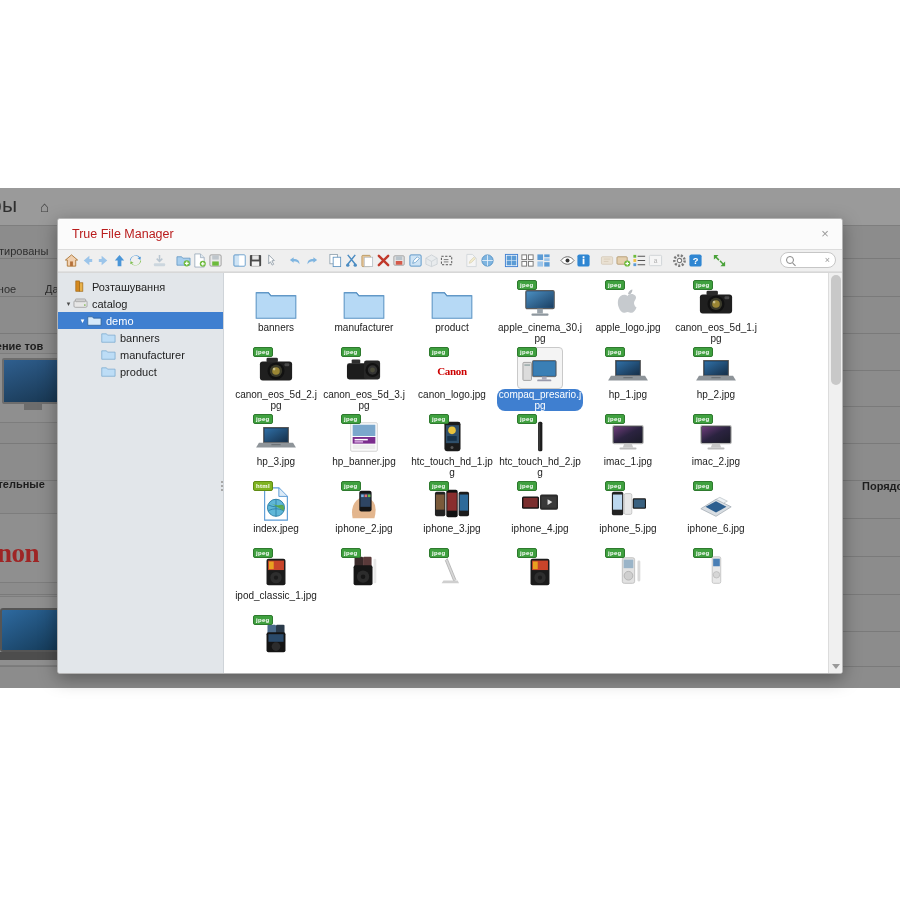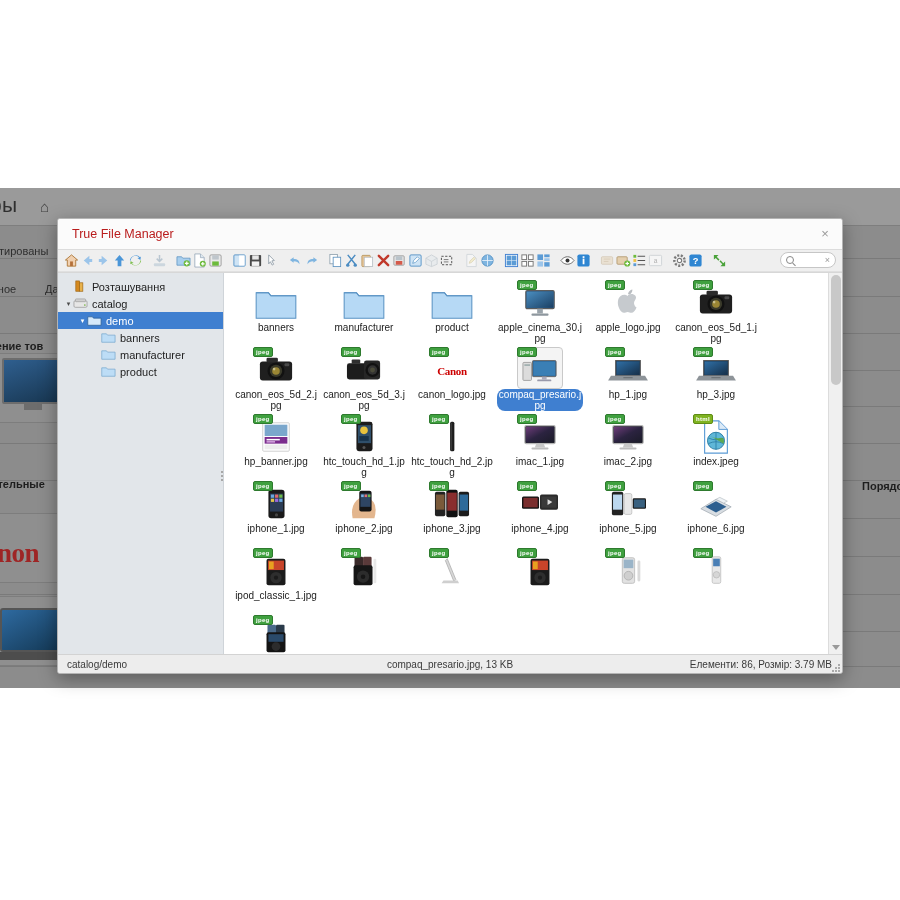--- a/index.html
+++ b/index.html
@@ -634,20 +634,38 @@
                       <linearGradient id="lg" x1="0" y1="0" x2="1" y2="1">
                         <stop offset="0" stop-color="#2f6fa6"></stop>
                         <stop offset="1" stop-color="#16304a"></stop>
                       </linearGradient>
                     </defs>
                     <path d="M4 25h36l3 5H1z" fill="#8e9499"></path>
                     <rect x="17" y="26.5" width="10" height="1.3" rx=".6" fill="#6d7378"></rect>
                   </svg>
                   <span class="badge">jpeg</span>
                 </div>
+                <div class="cap">hp_2.jpg</div>
+              </div>
+              <div class="cell">
+                <div class="thumb">
+                  <svg viewBox="0 0 44 38" width="42" height="36">
+                    <path d="M9 9h26v16H9z" fill="#1d3c59" stroke="#555" stroke-width="1.1"></path>
+                    <path d="M10 10h24v14H10z" fill="url(#lg)"></path>
+                    <defs>
+                      <linearGradient id="lg" x1="0" y1="0" x2="1" y2="1">
+                        <stop offset="0" stop-color="#2f6fa6"></stop>
+                        <stop offset="1" stop-color="#16304a"></stop>
+                      </linearGradient>
+                    </defs>
+                    <path d="M4 25h36l3 5H1z" fill="#8e9499"></path>
+                    <rect x="17" y="26.5" width="10" height="1.3" rx=".6" fill="#6d7378"></rect>
+                  </svg>
+                  <span class="badge">jpeg</span>
+                </div>
                 <div class="cap">hp_3.jpg</div>
               </div>
               <div class="cell">
                 <div class="thumb">
                   <svg viewBox="0 0 44 38" width="42" height="36">
                     <rect x="8" y="4" width="28" height="30" rx="1" fill="#fff" stroke="#c9c9c9" stroke-width=".9"></rect>
                     <rect x="10" y="6" width="24" height="12" fill="#7ba7cc"></rect>
                     <rect x="10" y="19" width="24" height="7" fill="#7b2d8e"></rect>
                     <rect x="12" y="21" width="14" height="1.6" fill="#fff"></rect>
                     <rect x="12" y="23.5" width="9" height="1.3" fill="#e8c0f0"></rect>
@@ -727,39 +745,20 @@
                     <path d="M14 20q8 4 16 0M14 26q8 -4 16 0M22 14v18" stroke="#2a7ea5" stroke-width=".9" fill="none"></path>
                     <path d="M16 18q4 3 10 2t4 6" fill="#5ca83e" opacity=".85"></path>
                   </svg>
                   <span class="badge html">html</span>
                 </div>
                 <div class="cap">index.jpeg</div>
               </div>
               <div class="cell">
                 <div class="thumb">
                   <svg viewBox="0 0 44 38" width="42" height="36">
-                    <rect x="14" y="4" width="17" height="30" rx="2.8" fill="#1a1a1a"></rect>
-                    <rect x="15.6" y="8" width="13.8" height="19" fill="#2b3c55"></rect>
-                    <g fill="#6aa8e0">
-                      <rect x="16.6" y="9" width="3.4" height="3.4"></rect>
-                      <rect x="21" y="9" width="3.4" height="3.4" fill="#e06b6b"></rect>
-                      <rect x="25.4" y="9" width="3.4" height="3.4" fill="#6dbb4a"></rect>
-                      <rect x="16.6" y="13.4" width="3.4" height="3.4" fill="#e0c44a"></rect>
-                      <rect x="21" y="13.4" width="3.4" height="3.4" fill="#9a6ae0"></rect>
-                      <rect x="25.4" y="13.4" width="3.4" height="3.4"></rect>
-                    </g>
-                    <circle cx="22.5" cy="30.5" r="1.7" fill="#444"></circle>
-                  </svg>
-                  <span class="badge">jpeg</span>
-                </div>
-                <div class="cap">iphone_1.jpg</div>
-              </div>
-              <div class="cell">
-                <div class="thumb">
-                  <svg viewBox="0 0 44 38" width="42" height="36">
                     <path d="M10 34q-2-10 2-16t10-6 10 5 1 17z" fill="#e3b68e"></path>
                     <rect x="17" y="5" width="13" height="22" rx="2.2" fill="#151515"></rect>
                     <rect x="18.2" y="8" width="10.6" height="14" fill="#2e4563"></rect>
                     <g fill="#7cb3e4">
                       <rect x="19" y="9" width="2.7" height="2.7"></rect>
                       <rect x="22.6" y="9" width="2.7" height="2.7" fill="#e27070"></rect>
                       <rect x="26.1" y="9" width="2.7" height="2.7" fill="#6dbb4a"></rect>
                     </g>
                   </svg>
                   <span class="badge">jpeg</span>
@@ -906,27 +905,14 @@
             </div>
         </div>
         <div class="vscroll">
           <div class="vtop"></div>
           <div class="vthumb"></div>
           <div class="vbot"></div>
         </div>
       </div>
     </div>
 
-    <div class="statusbar">
-      <div class="st-left">catalog/demo</div>
-      <div class="st-mid">compaq_presario.jpg, 13 KB</div>
-      <div class="st-right">Елементи: 86, Розмір: 3.79 MB</div>
-      <div class="resize-grip">
-        <i style="right:0;bottom:0"></i>
-          <i style="right:3px;bottom:0"></i>
-          <i style="right:6px;bottom:0"></i>
-        <i style="right:0;bottom:3px"></i>
-          <i style="right:3px;bottom:3px"></i>
-          <i style="right:0;bottom:6px"></i>
-      </div>
-    </div>
   </div>
 </div>
 
 </body></html>

